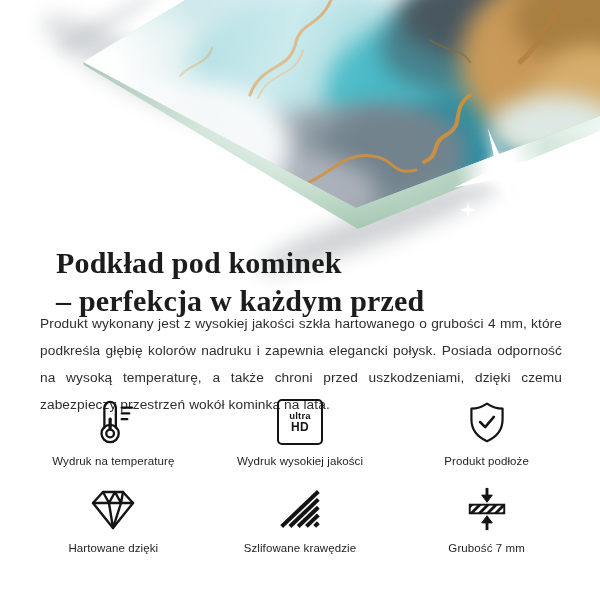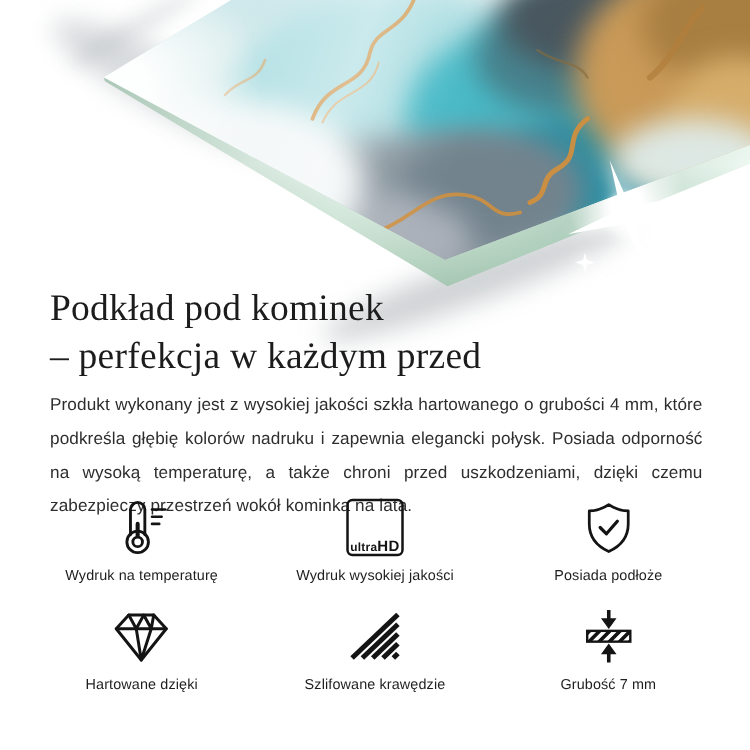--- a/index.html
+++ b/index.html
@@ -61,21 +61,21 @@
     font-size:13.7px;line-height:27px;color:#2e2e2e;text-align:justify;letter-spacing:0.1px;}
 
   
   .features{position:absolute;left:20px;top:398px;width:560px;
     display:grid;grid-template-columns:repeat(3,1fr);row-gap:18px;}
   .feature{display:flex;flex-direction:column;align-items:center;}
   .ficon{height:48px;display:flex;align-items:center;justify-content:center;}
   .flabel{margin-top:9px;font-size:11.5px;color:#1e1e1e;letter-spacing:0.1px;text-align:center;}
   .ico{stroke:#141414;fill:none;stroke-width:2.4;stroke-linecap:round;stroke-linejoin:round;}
   .uhd-box{width:42px;height:42px;border:2.6px solid #141414;border-radius:5px;
-    display:flex;flex-direction:row;align-items:flex-end;justify-content:center;
+    display:flex;flex-direction:column;align-items:center;justify-content:center;
     font-weight:bold;color:#141414;line-height:1;}
   .uhd-top{font-size:9.5px;letter-spacing:0.2px;}
   .uhd-bottom{font-size:12px;margin-top:1px;letter-spacing:0.3px;}
 </style>
 </head>
 <body>
 
 <div id="stage">
 
   <div class="hero">
@@ -122,21 +122,21 @@
           <stop offset="0%" stop-color="#ffffff" stop-opacity="1"></stop>
           <stop offset="100%" stop-color="#ffffff" stop-opacity="0"></stop>
         </radialGradient>
       </defs>
       <circle cx="70" cy="70" r="22" fill="url(#glow)"></circle>
       <path d="M70,24 L74,64 L116,70 L74,76 L70,120 L66,76 L20,70 L66,64 Z" fill="#ffffff" transform="rotate(-18 70 70)"></path>
       <path d="M36,100 L37.5,106 L44,108 L37.5,110 L36,116 L34.5,110 L28,108 L34.5,106 Z" fill="#ffffff"></path>
     </svg>
   </div>
 
-  <h1 class="headline" style="margin:0;font-weight:400;">
+  <h1 class="headline" style="margin:16px;font-weight:700;">
     <div>Podkład pod kominek</div>
     <div>– perfekcja w każdym przed</div>
   </h1>
 
   <p class="body-copy" style="margin:0;">Produkt wykonany jest z wysokiej jakości szkła hartowanego o grubości 4 mm, które podkreśla głębię kolorów nadruku i zapewnia elegancki połysk. Posiada odporność na wysoką temperaturę, a także chroni przed uszkodzeniami, dzięki czemu zabezpieczy przestrzeń wokół kominka na lata.</p>
 
   <div class="features">
 
     <div class="feature">
       <div class="ficon">
@@ -167,21 +167,21 @@
 
     <div class="feature">
       <div class="ficon">
         <svg width="44" height="46" viewBox="0 0 48 48">
           <g class="ico">
             <path d="M24,4 C18,8 12,9.5 7,9.5 V21 C7,33 14,40.5 24,45 C34,40.5 41,33 41,21 V9.5 C36,9.5 30,8 24,4 Z"></path>
             <path d="M16.5,24 L22,29.5 L31.5,18.5" stroke-width="2.8"></path>
           </g>
         </svg>
       </div>
-      <div class="flabel">Posiada podłoże</div>
+      <div class="flabel">Produkt podłoże</div>
     </div>
 
     <div class="feature">
       <div class="ficon">
         <svg width="50" height="46" viewBox="0 0 48 46">
           <g class="ico" stroke-width="2.2">
             <path d="M14,6 H34 L44,17 L24,42 L4,17 Z"></path>
             <line x1="4" y1="17" x2="44" y2="17"></line>
             <path d="M14,6 L20,17 L26,6 L32,17 L34,6"></path>
             <path d="M20,17 L24,42 L32,17"></path>

